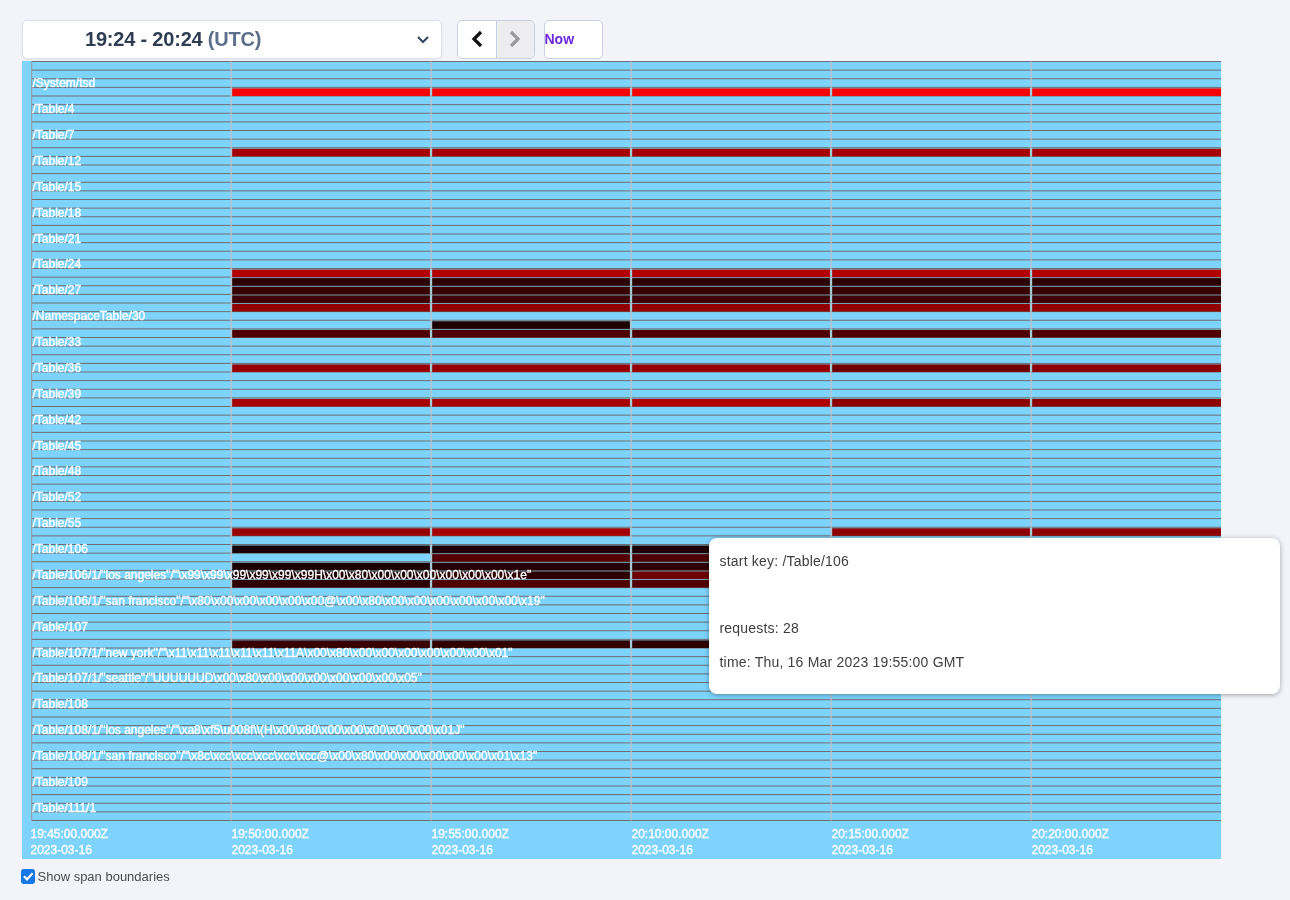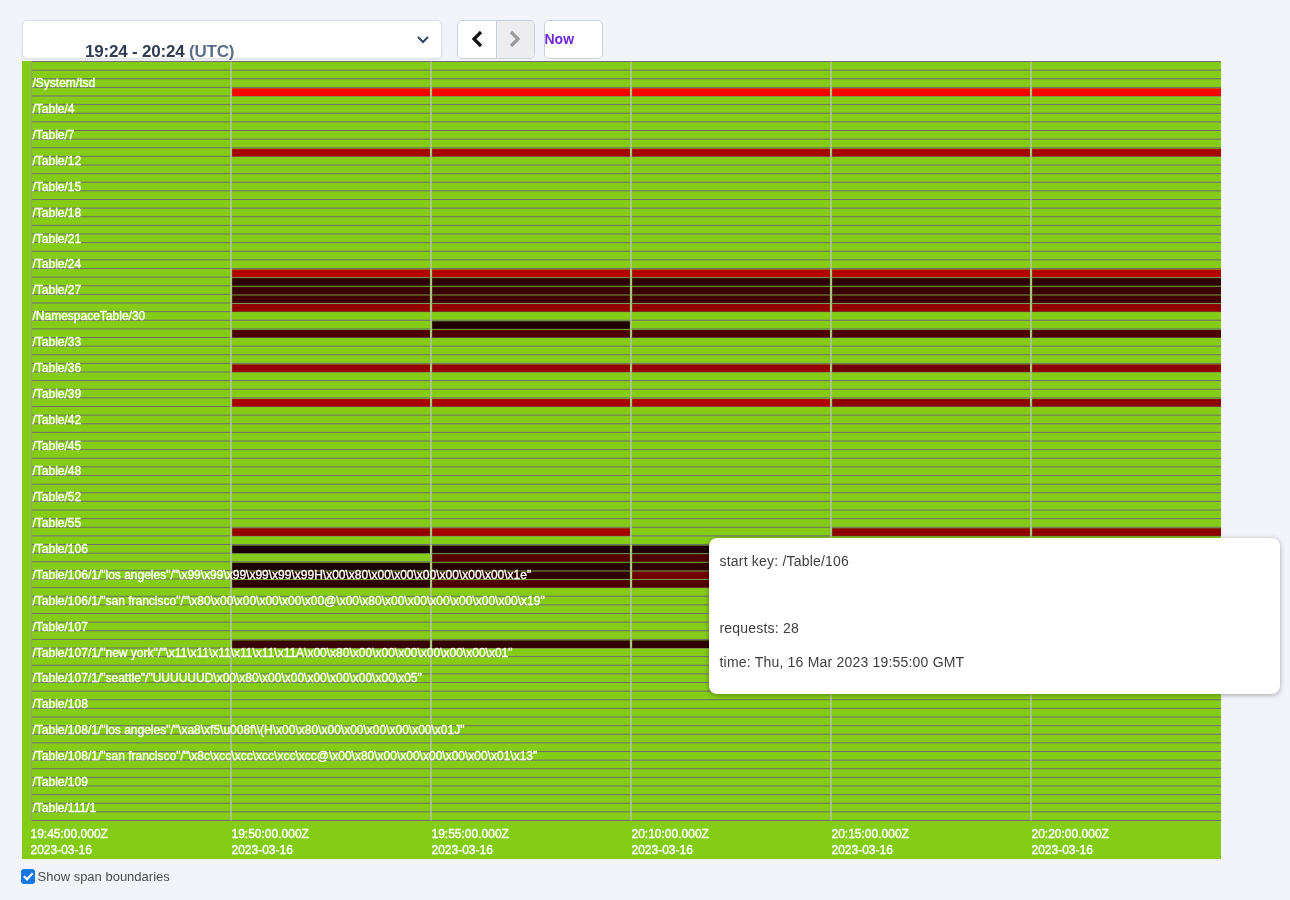--- a/index.html
+++ b/index.html
@@ -2,30 +2,30 @@
 <html><head>
 <meta charset="utf-8">
 <style>
   * { margin:0; padding:0; box-sizing:border-box; }
   html,body { width:1290px; height:900px; background:#f3f4f9; font-family:"Liberation Sans", sans-serif; overflow:hidden; }
   .abs { position:absolute; }
   #dropdown { left:22px; top:19.5px; width:420px; height:39px; background:#fff;
       border:1px solid #dde1ee; border-radius:5px; box-shadow:0 1px 3px rgba(60,70,100,0.08); }
   #badge { left:14px; top:8px; width:33px; height:22.5px; background:#d5d9e7; border-radius:5px;
       font-size:14px; font-weight:bold; color:#3e4a5f; text-align:right; line-height:22.5px;margin-top:44px; }
-  #trange { left:62px; top:12px; height:37px; line-height:37px; font-size:17px; letter-spacing:-0.2px; font-weight:bold; color:#2f3c52; }
+  #trange { left:62px; top:0; height:37px; line-height:37px; font-size:20px; letter-spacing:-0.2px; font-weight:bold; color:#2f3c52; }
   #trange .utc { color:#5c6e8a; }
   #ddcaret { left:394px; top:15px; }
   .navgrp { top:19.5px; height:39px; border:1px solid #c8cfe0; border-radius:5px; background:#fff; }
   #navback { left:457px; width:77.5px; }
   #navback .half { position:absolute; top:0; width:50%; height:100%; }
   #navback .right { left:50%; background:#ededf0; border-left:1px solid #c8cfe0; border-radius:0 4px 4px 0; }
   .chev { position:absolute; left:50%; top:50%; transform:translate(-50%,-50%); }
   #nowbtn { left:543.5px; width:59px; text-align:left; line-height:37px; font-size:14px; font-weight:bold; color:#6d28d9; }
-  #canvas { left:22px; top:61px; width:1199px; height:798px; background:#84cc16; }
+  #canvas { left:22px; top:61px; width:1199px; height:798px; background:#7dd3fc; }
   #tooltip { left:709px; top:538px; width:571px; height:156px; background:#fff; border-radius:8px;
       box-shadow:0 1px 5px rgba(0,0,0,0.35); color:#3e3e3e; font-size:14px; letter-spacing:0.2px; }
   #tooltip div { position:absolute; left:10.5px; white-space:nowrap; }
   #cbx { left:20.5px; top:869px; width:14.5px; height:14.5px; background:#1677e6; border-radius:3px; }
   #cbxlabel { left:37.5px; top:868.5px; font-size:13px; color:#4c4c4c; }
 </style>
 </head>
 <body>
   <div class="abs" id="dropdown">
     <div class="abs" id="badge">1h</div>

